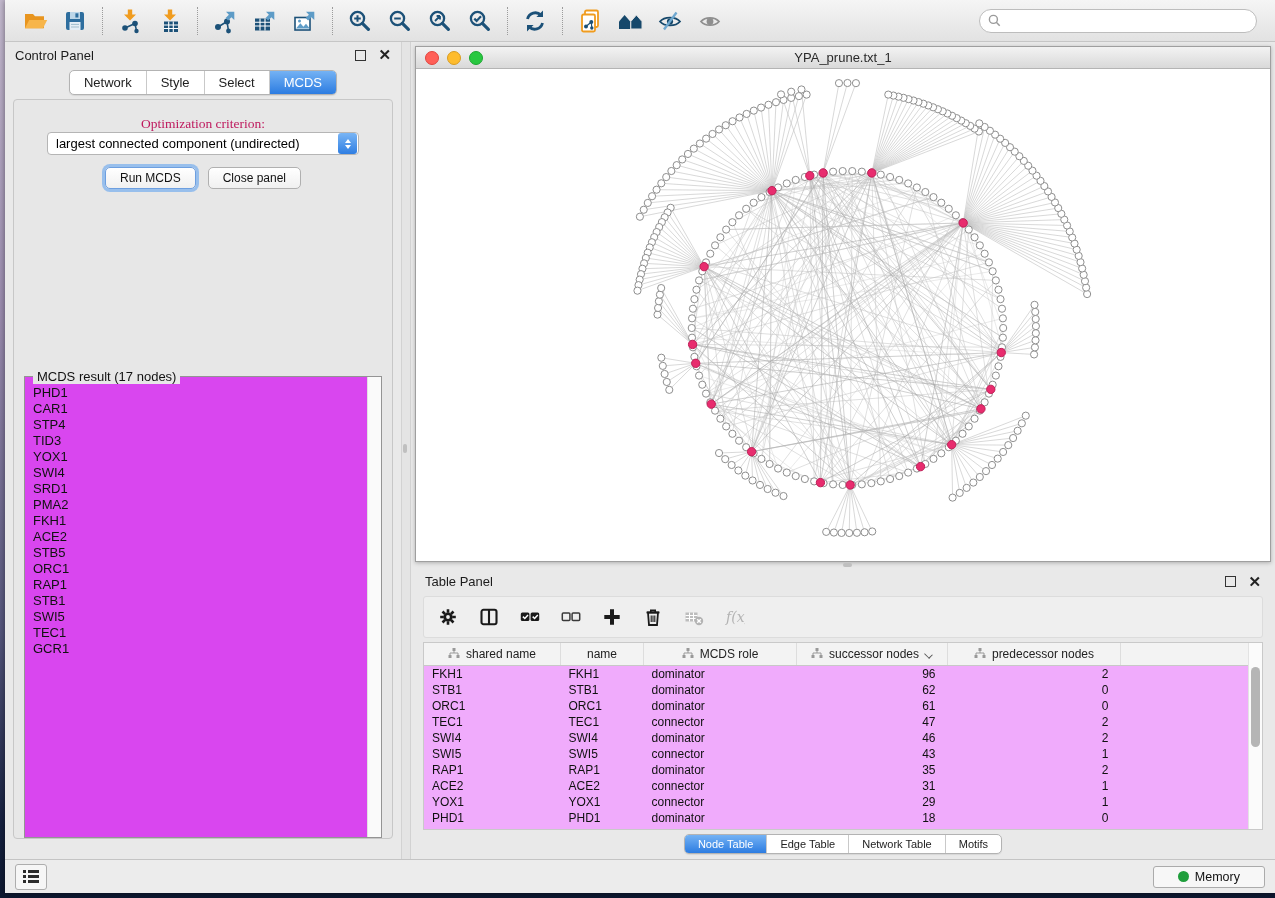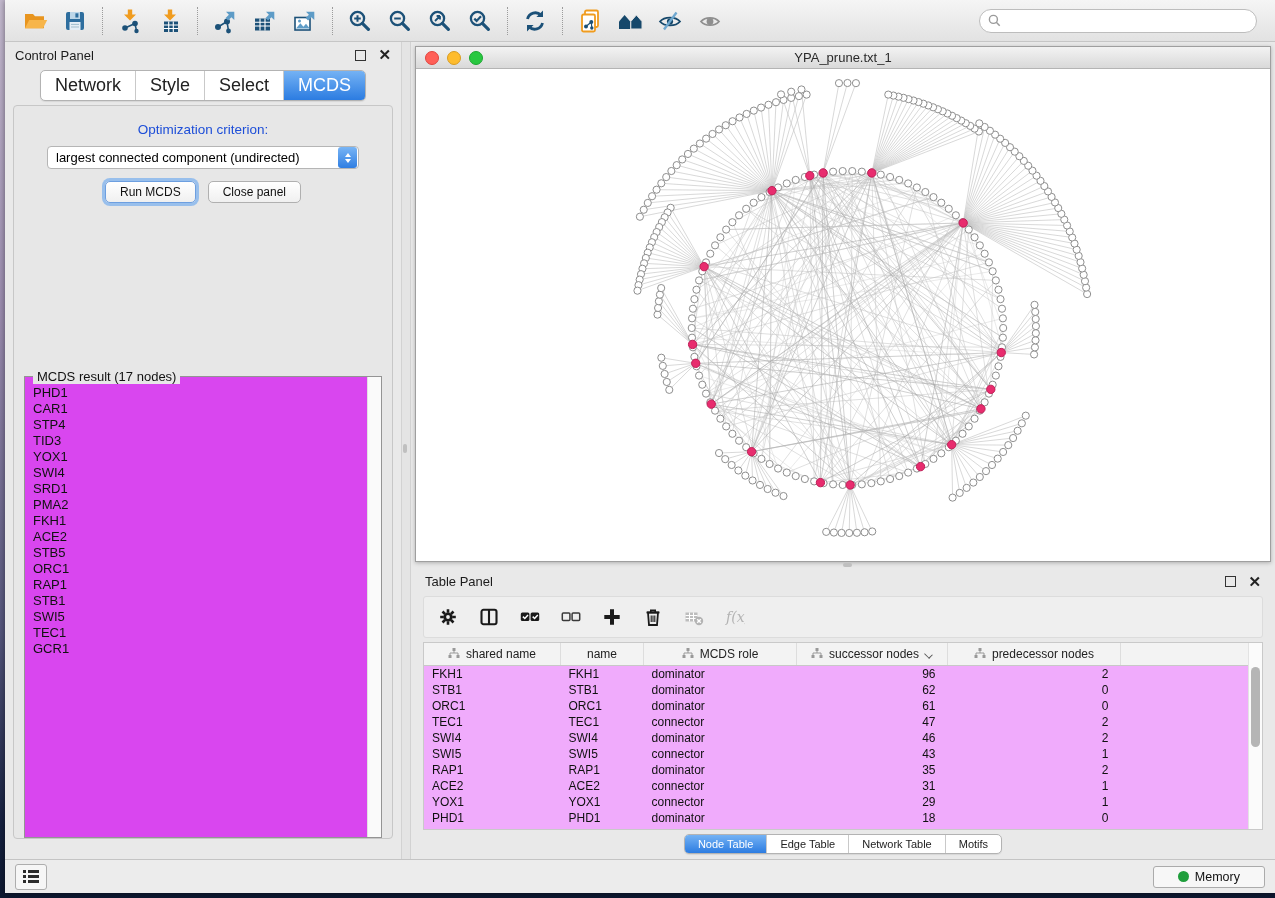--- a/index.html
+++ b/index.html
@@ -19,25 +19,25 @@
   
   .main-row{flex:1;display:flex;min-height:0;}
   
   .control-panel{width:396px;flex:0 0 396px;display:flex;flex-direction:column;background:#e9e9e9;min-height:0;}
   .panel-header{height:26px;display:flex;align-items:center;padding:0 10px;font-size:13px;color:#1c1c1c;}
   .panel-header .ph-icons{margin-left:auto;display:flex;align-items:center;gap:12px;}
   .float-icon{width:9px;height:9px;border:1.5px solid #333;display:inline-block;}
   .close-icon{font-size:15px;font-weight:bold;color:#222;line-height:10px;}
   .cp-tabs{display:flex;justify-content:center;margin:2px 0 0;}
   .seg{display:inline-flex;background:#fff;border:1px solid #b3b3b3;border-radius:5px;overflow:hidden;box-shadow:0 1px 1px rgba(0,0,0,.08);}
-  .seg .tab{padding:4px 14px;font-size:18px;color:#222;border-left:1px solid #c9c9c9;}
+  .seg .tab{padding:4px 14px;font-size:13px;color:#222;border-left:1px solid #c9c9c9;}
   .seg .tab:first-child{border-left:none;}
   .seg .tab.active{background:linear-gradient(#74b2f4,#2c7ce1);color:#fff;}
   .cp-content{flex:1;margin:4px 8px 20px;border:1px solid #c7c7c7;border-radius:4px;background:#e7e7e7;display:flex;flex-direction:column;align-items:center;padding-top:16px;min-height:0;}
-  .opt-label{font-size:13.5px;color:#1d4ed8;margin-bottom:9px;}
+  .opt-label{font-size:13.5px;color:#be185d;font-family:Liberation Serif, serif;}
   .criterion-select{display:flex;align-items:center;width:312px;height:23px;background:#fff;border:1px solid #b5b5b5;border-radius:4px;box-sizing:border-box;}
   .criterion-select .sel-text{flex:1;font-size:13px;padding:0 8px;white-space:nowrap;}
   .sel-stepper{width:19px;height:21px;border-radius:3px;background:linear-gradient(#79b5f5,#2f7ee2);margin-right:1px;display:flex;flex-direction:column;align-items:center;justify-content:center;gap:2px;}
   .sel-stepper i{width:0;height:0;border-left:3.5px solid transparent;border-right:3.5px solid transparent;}
   .sel-stepper .up{border-bottom:4px solid #fff;}
   .sel-stepper .dn{border-top:4px solid #fff;}
   .cp-buttons{display:flex;gap:12px;margin-top:12px;}
   .mac-btn{font-family:"Liberation Sans",sans-serif;font-size:12px;padding:3px 14px;background:linear-gradient(#ffffff,#f0f0f0);border:1px solid #b0b0b0;border-radius:5px;color:#111;}
   .mac-btn.focused{box-shadow:0 0 0 3px rgba(100,165,240,.6);border-color:#6d9fe0;}
   .mcds-box{margin-top:auto;width:358px;position:relative;border:1px solid #949494;background:#d946ef;height:462px;box-sizing:border-box;display:flex;}

